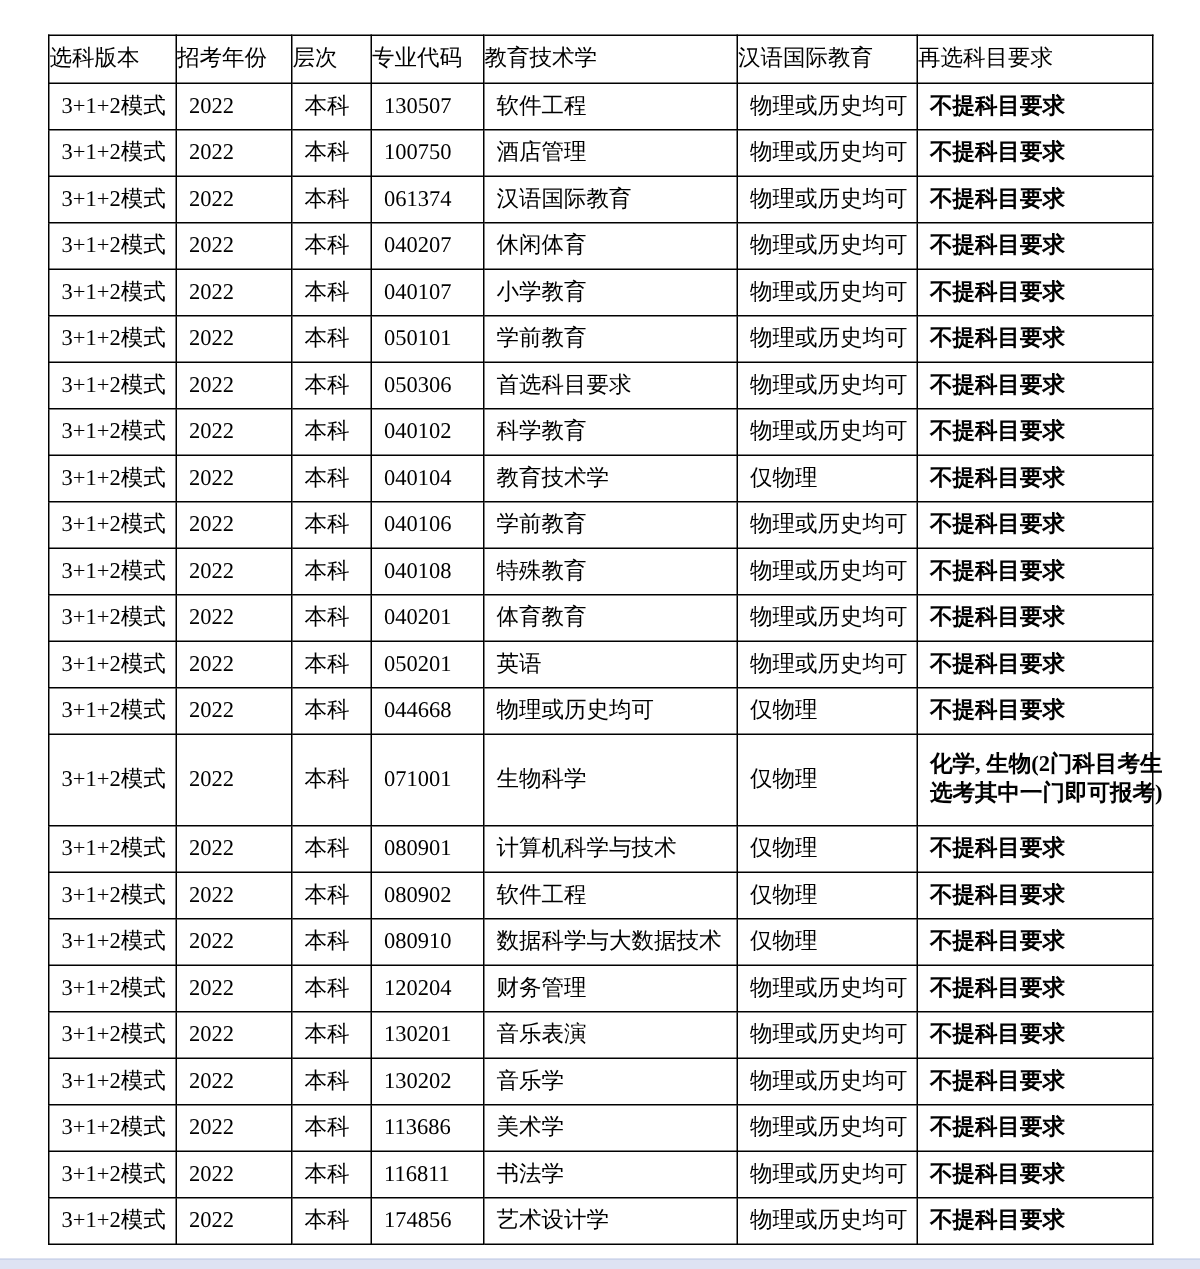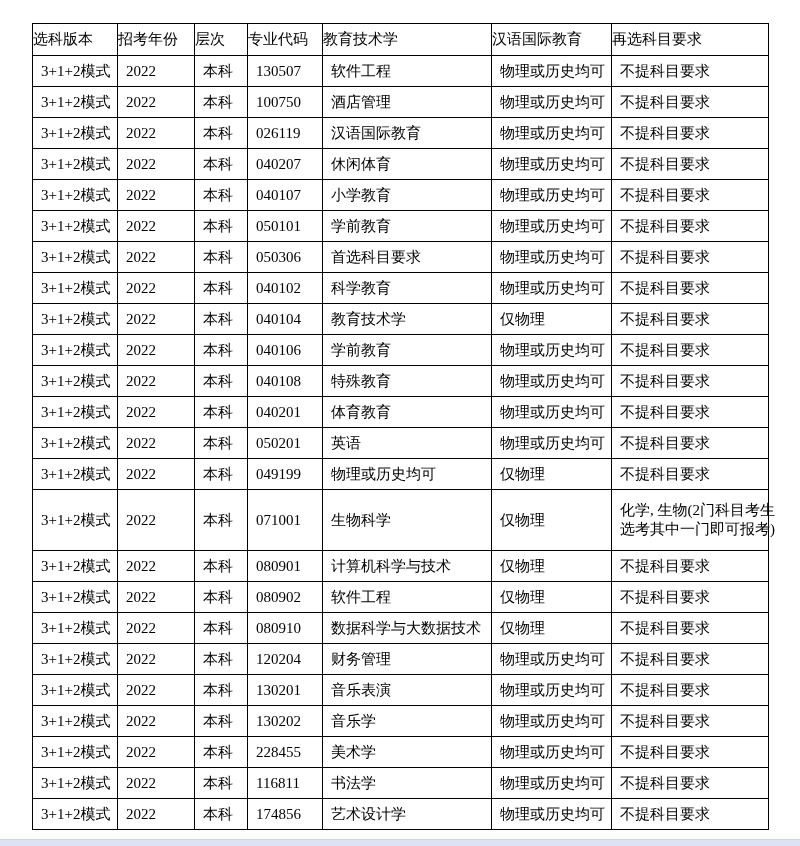--- a/index.html
+++ b/index.html
@@ -48,20 +48,21 @@
   .col-version { width: 85px; }
   .col-year    { width: 77px; }
   .col-level   { width: 53px; }
   .col-code    { width: 75px; }
   .col-major   { width: 169px; }
   .col-first   { width: 120px; }
   .col-second  { width: 157px; }
   td.cell-second_choice span {
     white-space: pre;      
     display: inline-block;
+    font-weight: bold;
   }
   .bottom-strip {
     position: absolute;
     left: 0;
     bottom: 0;
     width: 800px;
     height: 7px;
     background: #dee3f3;
     border-top: 1px solid #ccd4ea;
     box-sizing: border-box;
@@ -109,21 +110,21 @@
           <td class="cell-level"><span>本科</span></td>
           <td class="cell-code"><span>100750</span></td>
           <td class="cell-major"><span>酒店管理</span></td>
           <td class="cell-first_choice"><span>物理或历史均可</span></td>
           <td class="cell-second_choice"><span>不提科目要求</span></td>
         </tr>
         <tr>
           <td class="cell-version"><span>3+1+2模式</span></td>
           <td class="cell-year"><span>2022</span></td>
           <td class="cell-level"><span>本科</span></td>
-          <td class="cell-code"><span>026119</span></td>
+          <td class="cell-code"><span>061374</span></td>
           <td class="cell-major"><span>汉语国际教育</span></td>
           <td class="cell-first_choice"><span>物理或历史均可</span></td>
           <td class="cell-second_choice"><span>不提科目要求</span></td>
         </tr>
         <tr>
           <td class="cell-version"><span>3+1+2模式</span></td>
           <td class="cell-year"><span>2022</span></td>
           <td class="cell-level"><span>本科</span></td>
           <td class="cell-code"><span>040207</span></td>
           <td class="cell-major"><span>休闲体育</span></td>
@@ -208,21 +209,21 @@
           <td class="cell-level"><span>本科</span></td>
           <td class="cell-code"><span>050201</span></td>
           <td class="cell-major"><span>英语</span></td>
           <td class="cell-first_choice"><span>物理或历史均可</span></td>
           <td class="cell-second_choice"><span>不提科目要求</span></td>
         </tr>
         <tr>
           <td class="cell-version"><span>3+1+2模式</span></td>
           <td class="cell-year"><span>2022</span></td>
           <td class="cell-level"><span>本科</span></td>
-          <td class="cell-code"><span>049199</span></td>
+          <td class="cell-code"><span>044668</span></td>
           <td class="cell-major"><span>物理或历史均可</span></td>
           <td class="cell-first_choice"><span>仅物理</span></td>
           <td class="cell-second_choice"><span>不提科目要求</span></td>
         </tr>
         <tr class="tall">
           <td class="cell-version"><span>3+1+2模式</span></td>
           <td class="cell-year"><span>2022</span></td>
           <td class="cell-level"><span>本科</span></td>
           <td class="cell-code"><span>071001</span></td>
           <td class="cell-major"><span>生物科学</span></td>
@@ -281,21 +282,21 @@
           <td class="cell-level"><span>本科</span></td>
           <td class="cell-code"><span>130202</span></td>
           <td class="cell-major"><span>音乐学</span></td>
           <td class="cell-first_choice"><span>物理或历史均可</span></td>
           <td class="cell-second_choice"><span>不提科目要求</span></td>
         </tr>
         <tr>
           <td class="cell-version"><span>3+1+2模式</span></td>
           <td class="cell-year"><span>2022</span></td>
           <td class="cell-level"><span>本科</span></td>
-          <td class="cell-code"><span>228455</span></td>
+          <td class="cell-code"><span>113686</span></td>
           <td class="cell-major"><span>美术学</span></td>
           <td class="cell-first_choice"><span>物理或历史均可</span></td>
           <td class="cell-second_choice"><span>不提科目要求</span></td>
         </tr>
         <tr>
           <td class="cell-version"><span>3+1+2模式</span></td>
           <td class="cell-year"><span>2022</span></td>
           <td class="cell-level"><span>本科</span></td>
           <td class="cell-code"><span>116811</span></td>
           <td class="cell-major"><span>书法学</span></td>

